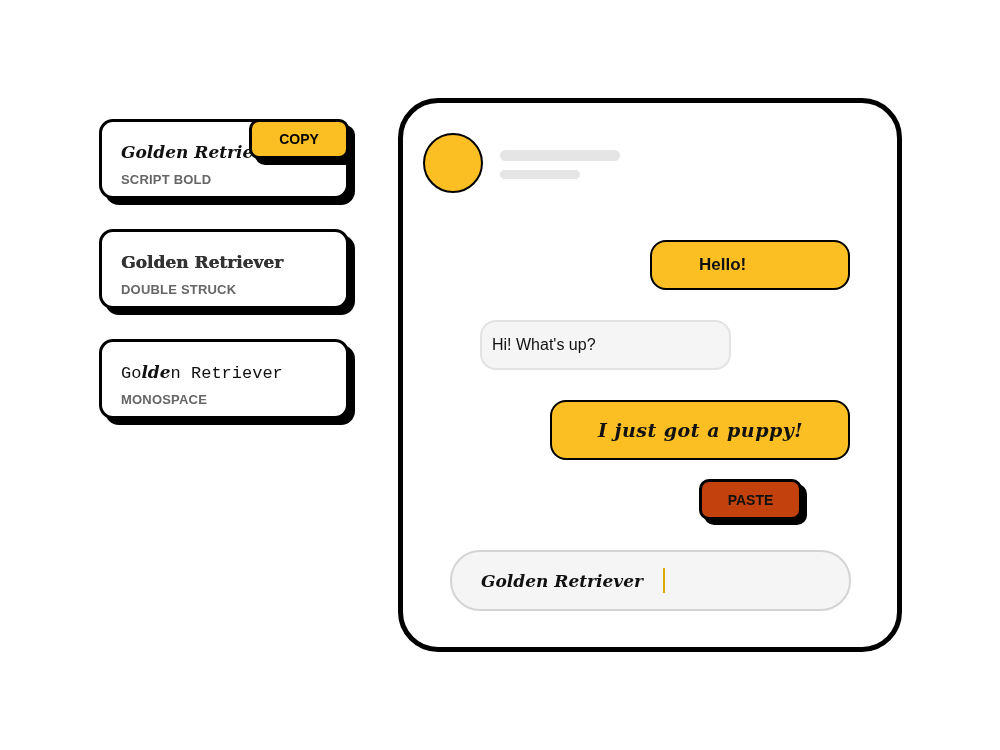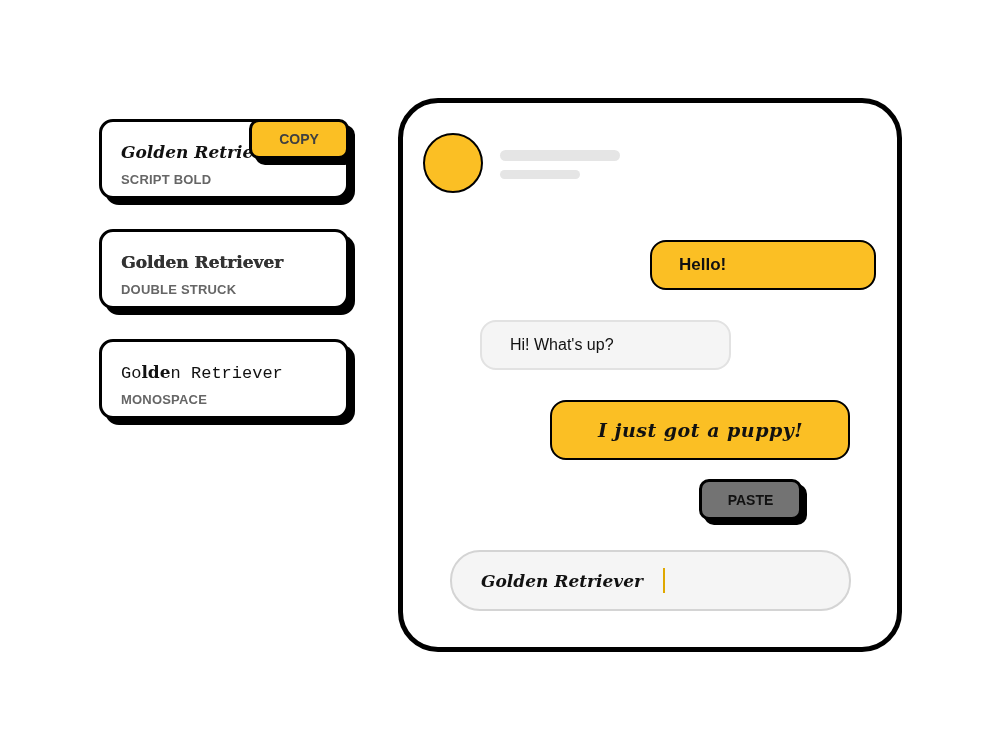--- a/index.html
+++ b/index.html
@@ -16,50 +16,50 @@
       position: absolute; left: 19px; top: 20px; font-size: 17px; font-weight: bold;
       white-space: nowrap; overflow: hidden; width: 225px;
     }
     .card .label {
       position: absolute; left: 19px; top: 50px; font-size: 13px; font-weight: bold;
       color: #666; letter-spacing: 0.2px;
     }
     .script { font-family: "DejaVu Serif", serif; font-style: italic; font-weight: bold; }
     .double { font-family: "DejaVu Serif", serif; font-weight: bold; color: #333; text-shadow: 0.5px 0 0 #333; }
     .mono { font-family: "Liberation Mono", monospace; font-weight: normal !important; font-size: 17px; color: #111; }
-    .mono .mixed { font-family: "DejaVu Serif", serif; font-weight: bold; }
+    .mono .mixed { font-family: "DejaVu Serif", serif; font-style: italic; font-weight: bold; }
     .copy-btn {
       position: absolute; left: 249px; top: 119px; width: 100px; height: 40px;
       background: #fbbf24; border: 3px solid #000; border-radius: 10px; box-sizing: border-box;
       box-shadow: 6px 6px 0 #000; display: flex; align-items: center; justify-content: center;
-      font-weight: bold; font-size: 14px; color: #404040; cursor: pointer; z-index: 2;
+      font-weight: bold; font-size: 14px; color: #000000; cursor: pointer; z-index: 2;
     }
     .phone {
       position: absolute; left: 398px; top: 98px; width: 504px; height: 554px;
       border: 5px solid #000; border-radius: 40px; box-sizing: border-box; background: #fff;
     }
     .avatar {
       position: absolute; left: 20px; top: 30px; width: 60px; height: 60px;
       border-radius: 50%; background: #fbbf24; border: 2px solid #000; box-sizing: border-box;
     }
     .ph-line1 { position: absolute; left: 97px; top: 47px; width: 120px; height: 11px; border-radius: 6px; background: #e5e5e5; }
     .ph-line2 { position: absolute; left: 97px; top: 67px; width: 80px; height: 9px; border-radius: 6px; background: #e5e5e5; }
     .bubble {
       position: absolute; box-sizing: border-box; border-radius: 16px;
       display: flex; align-items: center; font-size: 16px;
     }
     .bubble.out { background: #fbbf24; border: 2px solid #000; }
     .bubble.in { background: #f5f5f5; border: 2px solid #e2e2e2; }
-    .b1 { left: 247px; top: 137px; width: 226px; height: 50px; padding-left: 27px; font-weight: bold; font-size: 17px; }
-    .b2 { left: 77px; top: 217px; width: 251px; height: 50px; padding-left: 28px; }
+    .b1 { left: 247px; top: 137px; width: 200px; height: 50px; padding-left: 47px; font-weight: bold; font-size: 17px; }
+    .b2 { left: 77px; top: 217px; width: 251px; height: 50px; padding-left: 10px; }
     .b3 { left: 147px; top: 297px; width: 300px; height: 60px; padding-left: 30px; font-size: 19px; }
     .b3 .txt { font-family: "DejaVu Serif", serif; font-style: italic; font-weight: bold; letter-spacing: 0.5px; margin-left: 16px; }
     .paste-btn {
       position: absolute; left: 296px; top: 376px; width: 103px; height: 41px;
-      background: #737373; border: 3px solid #000; border-radius: 10px; box-sizing: border-box;
+      background: #c2410c; border: 3px solid #000; border-radius: 10px; box-sizing: border-box;
       box-shadow: 5px 5px 0 #000; display: flex; align-items: center; justify-content: center;
       font-weight: bold; font-size: 14px; color: #111; cursor: pointer; text-align: center;
     }
     .input-box {
       position: absolute; left: 47px; top: 447px; width: 401px; height: 61px;
       background: #f5f5f5; border: 2px solid #d4d4d4; border-radius: 30px; box-sizing: border-box;
       display: flex; align-items: center; padding-left: 29px;
     }
     .input-box .val { font-family: "DejaVu Serif", serif; font-style: italic; font-weight: bold; font-size: 17px; color: #111; }
     .caret { display: inline-block; width: 2px; height: 25px; background: #e0a800; margin-left: 20px; }

